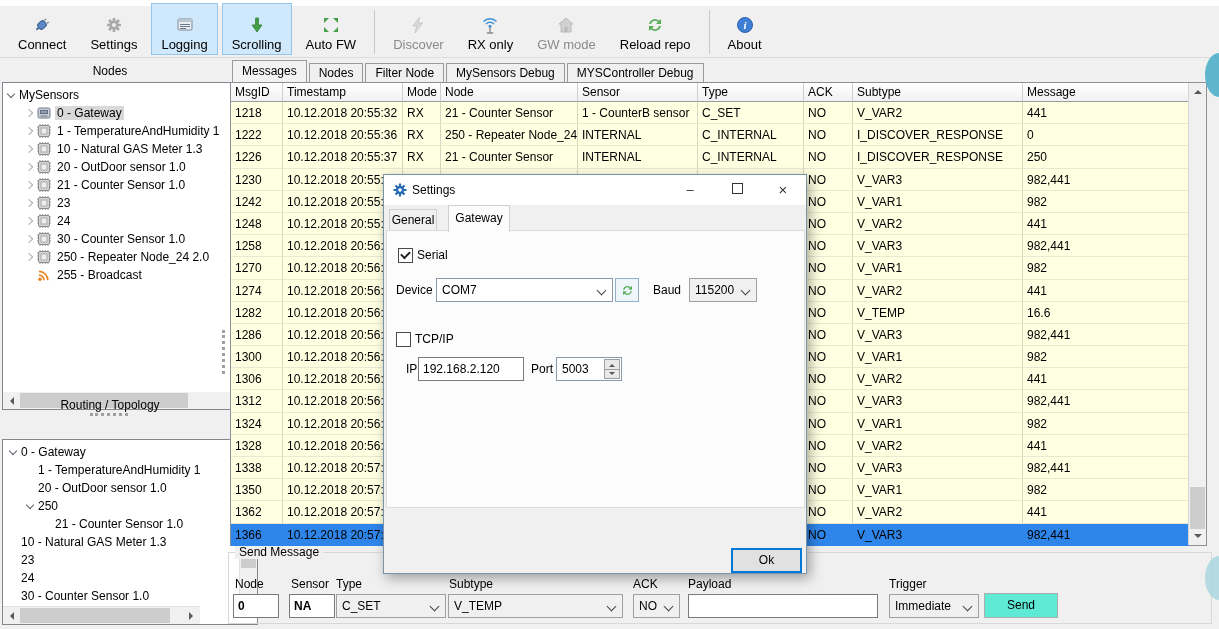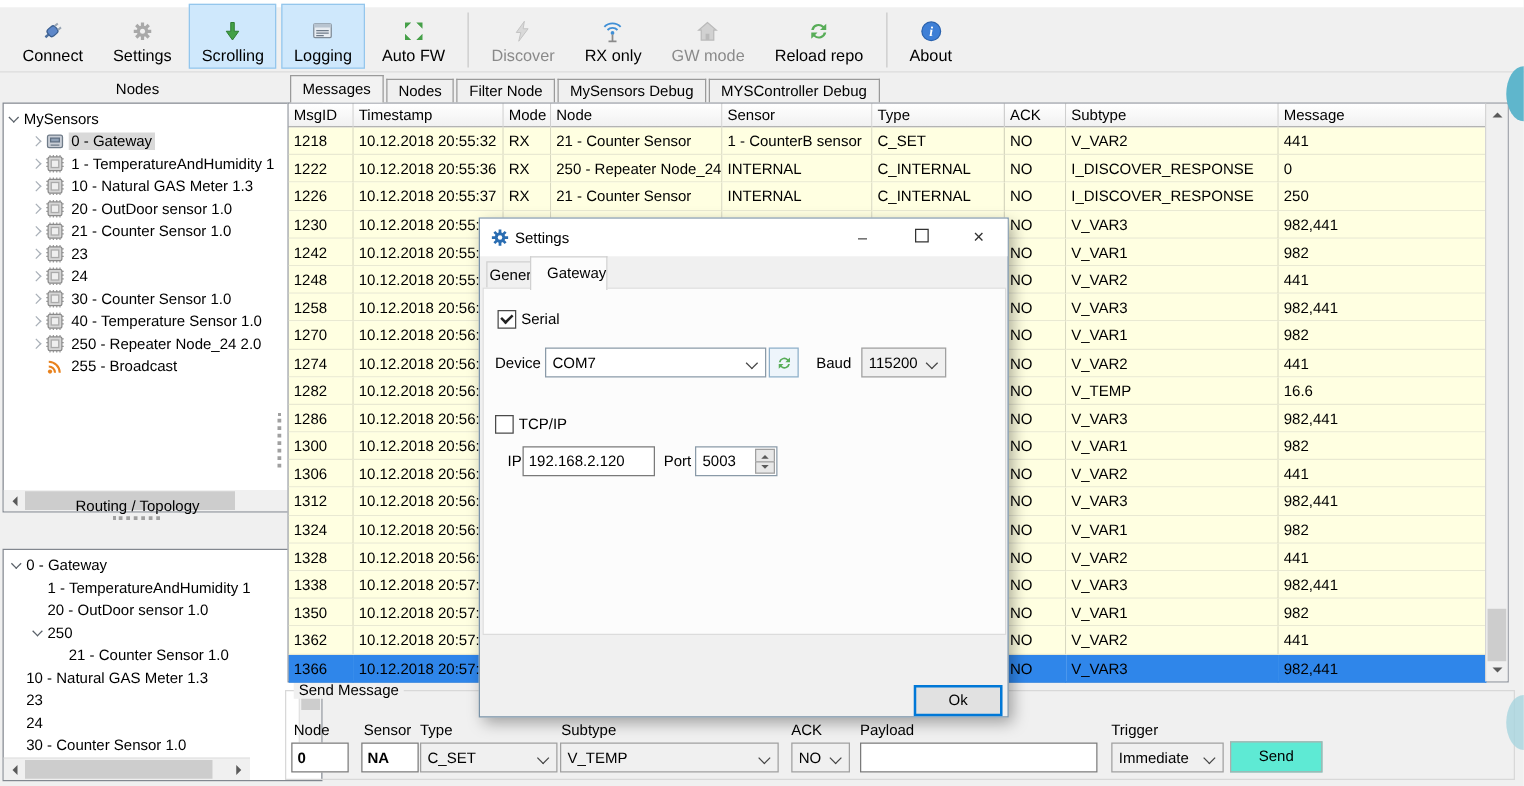--- a/index.html
+++ b/index.html
@@ -121,34 +121,34 @@
           </g>
           <circle cx="10" cy="10" r="4.6" fill="#a9a9a9"></circle>
           <circle cx="10" cy="10" r="2" fill="#f0f0f0"></circle>
         </svg>
       </span>
       <span class="tb-lbl">Settings</span>
     </div>
     <div class="tb-btn active">
       <span class="tb-ico">
         <svg width="20" height="20" viewBox="0 0 20 20">
-          <path d="M8.6 3h2.8v7h3.6L10 17 5 10h3.6z" fill="#43a047" stroke="#2e7d32" stroke-width="0.8"></path>
-        </svg>
-      </span>
-      <span class="tb-lbl">Scrolling</span>
-    </div>
-    <div class="tb-btn active">
-      <span class="tb-ico">
-        <svg width="20" height="20" viewBox="0 0 20 20">
           <rect x="3" y="4" width="14" height="11" rx="1" fill="#e8edf2" stroke="#7e8a96"></rect>
           <rect x="3" y="4" width="14" height="3" fill="#b8c4d0"></rect>
           <path d="M5 9.5h10M5 11.5h10M5 13.5h6" stroke="#6d7a88" stroke-width="1"></path>
         </svg>
       </span>
       <span class="tb-lbl">Logging</span>
+    </div>
+    <div class="tb-btn active">
+      <span class="tb-ico">
+        <svg width="20" height="20" viewBox="0 0 20 20">
+          <path d="M8.6 3h2.8v7h3.6L10 17 5 10h3.6z" fill="#43a047" stroke="#2e7d32" stroke-width="0.8"></path>
+        </svg>
+      </span>
+      <span class="tb-lbl">Scrolling</span>
     </div>
     <div class="tb-btn">
       <span class="tb-ico">
         <svg width="20" height="20" viewBox="0 0 20 20">
           <g fill="#46a049">
             <path d="M3 3h5L3 8zM17 3v5l-5-5zM3 17v-5l5 5zM17 17h-5l5-5z"></path>
           </g>
         </svg>
       </span>
       <span class="tb-lbl">Auto FW</span>
@@ -307,33 +307,20 @@
         <span class="node-ico">
           <svg width="16" height="16" viewBox="0 0 16 16">
             <g stroke="#9a9a9a" stroke-width="1">
               <path d="M4 2.5V1M6.7 2.5V1M9.4 2.5V1M12 2.5V1M4 13.5V15M6.7 13.5V15M9.4 13.5V15M12 13.5V15M2.5 4H1M2.5 7H1M2.5 10H1M13.5 4H15M13.5 7H15M13.5 10H15"></path>
             </g>
             <rect x="2.5" y="2.5" width="11" height="11" rx="1.5" fill="#d6d6d6" stroke="#8b8b8b"></rect>
             <rect x="5" y="5" width="6" height="6" fill="#efefef" stroke="#aaa"></rect>
           </svg>
         </span>
         <span class="lbl">30 - Counter Sensor 1.0</span>
-      </div>
-      <div class="tree-row" style="padding-left: 18px;">
-        <span class="exp col"></span>
-        <span class="node-ico">
-          <svg width="16" height="16" viewBox="0 0 16 16">
-            <g stroke="#9a9a9a" stroke-width="1">
-              <path d="M4 2.5V1M6.7 2.5V1M9.4 2.5V1M12 2.5V1M4 13.5V15M6.7 13.5V15M9.4 13.5V15M12 13.5V15M2.5 4H1M2.5 7H1M2.5 10H1M13.5 4H15M13.5 7H15M13.5 10H15"></path>
-            </g>
-            <rect x="2.5" y="2.5" width="11" height="11" rx="1.5" fill="#d6d6d6" stroke="#8b8b8b"></rect>
-            <rect x="5" y="5" width="6" height="6" fill="#efefef" stroke="#aaa"></rect>
-          </svg>
-        </span>
-        <span class="lbl">40 - Temperature Sensor 1.0</span>
       </div>
       <div class="tree-row" style="padding-left: 18px;">
         <span class="exp col"></span>
         <span class="node-ico">
           <svg width="16" height="16" viewBox="0 0 16 16">
             <g stroke="#9a9a9a" stroke-width="1">
               <path d="M4 2.5V1M6.7 2.5V1M9.4 2.5V1M12 2.5V1M4 13.5V15M6.7 13.5V15M9.4 13.5V15M12 13.5V15M2.5 4H1M2.5 7H1M2.5 10H1M13.5 4H15M13.5 7H15M13.5 10H15"></path>
             </g>
             <rect x="2.5" y="2.5" width="11" height="11" rx="1.5" fill="#d6d6d6" stroke="#8b8b8b"></rect>
             <rect x="5" y="5" width="6" height="6" fill="#efefef" stroke="#aaa"></rect>
@@ -733,21 +720,21 @@
           <circle cx="8" cy="8" r="1.8" fill="#fff"></circle>
         </svg>
       </span>
     <span id="dlg-title">Settings</span>
     <span class="dlg-winbtn" style="left:293px;">–</span>
     <span class="dlg-winbtn" style="left:340px;"><span style="display:inline-block;width:9px;height:9px;border:1px solid #333;"></span></span>
     <span class="dlg-winbtn" style="left:386px;font-size:15px;">×</span>
   </div>
 
   <div class="dlg-tab" style="left:5px;top:34px;width:46px;height:21px;line-height:21px;">General</div>
-  <div class="dlg-tab active" style="left:40px;top:30px;width:60px;height:26px;line-height:25px;text-align:right;">Gateway</div>
+  <div class="dlg-tab active" style="left:64px;top:30px;width:60px;height:26px;line-height:25px;">Gateway</div>
 
   <div id="dlg-page"></div>
 
   <div class="cb checked" id="serial-cb" style="left:14px;top:73px;"></div>
   <span class="lab" style="left:33px;top:73px;">Serial</span>
 
   <span class="lab" style="left:12px;top:108px;">Device</span>
   <div class="combo" style="left:52px;top:103px;width:177px;">
     <span>COM7</span>
     <span class="chev"></span>

